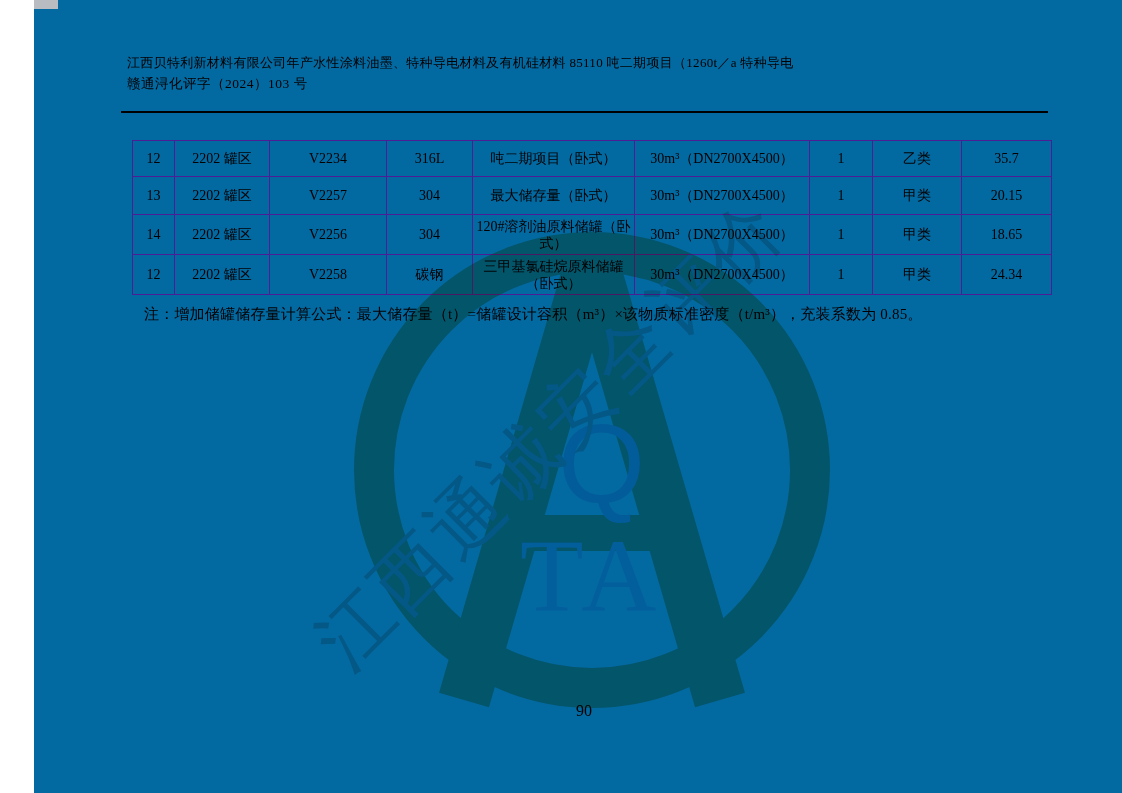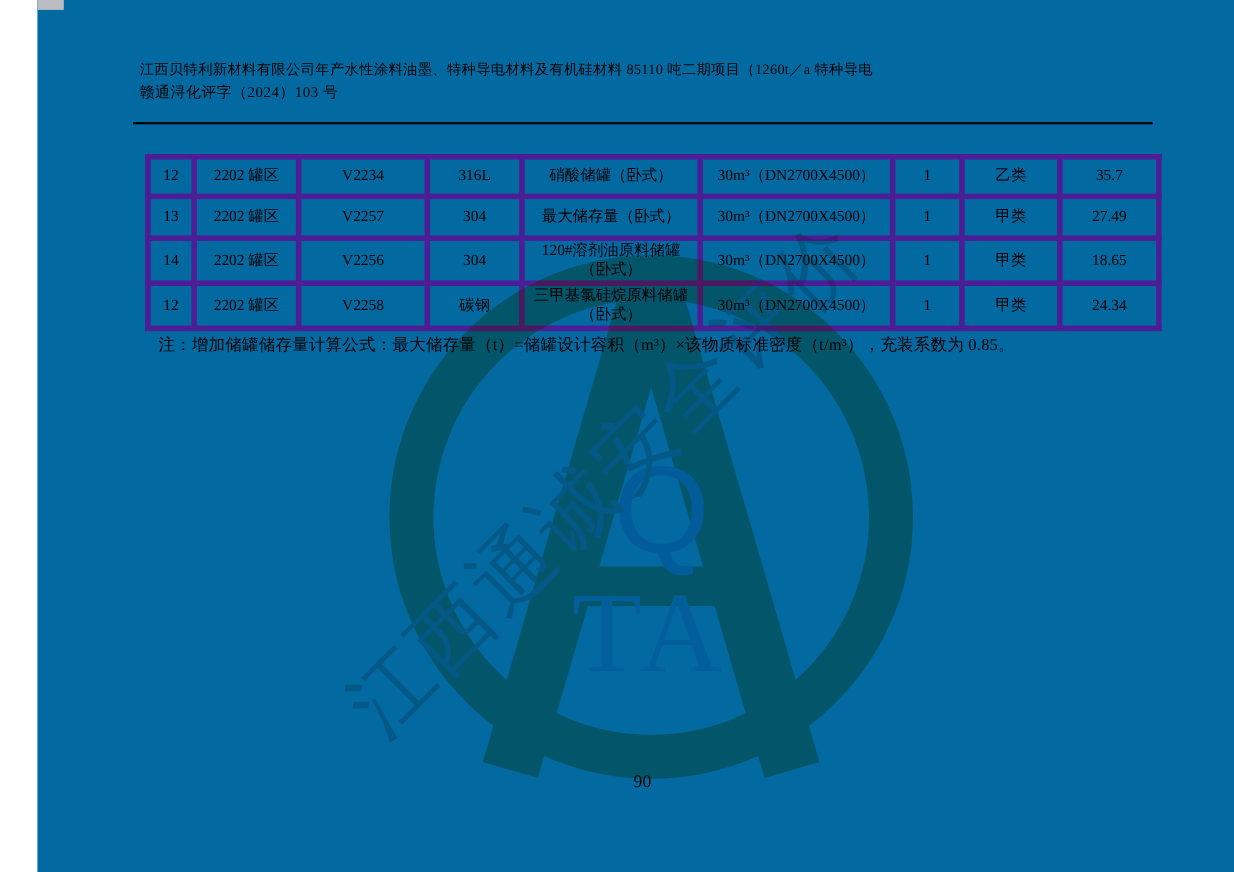--- a/index.html
+++ b/index.html
@@ -23,21 +23,21 @@
   .hdr-line { font-size: 13px; line-height: 22px; letter-spacing: 0.3px; white-space: nowrap; }
   .hdr-doc { font-size: 13.5px; font-weight: normal; line-height: 20px; letter-spacing: 0.5px; }
   .hdr-rule { position: absolute; left: 87px; top: 111px; width: 927px; height: 2px; background: #000; }
   
   table.tanks {
     position: absolute; left: 98px; top: 140px;
     border-collapse: collapse; table-layout: fixed;
     font-size: 14px;
   }
   table.tanks td {
-    border: 5px solid #4c1d95;
+    border: 1px solid #4c1d95;
     text-align: center; vertical-align: middle;
     padding: 1px 3px;
     line-height: 17px;
     overflow: hidden;
   }
   
   .note {
     position: absolute; left: 110px; top: 303px; width: 900px;
     font-size: 15px; line-height: 22px; letter-spacing: 0.2px;
   }
@@ -99,36 +99,36 @@
       <col style="width:63px">
         <col style="width:89px">
         <col style="width:90px">
     </colgroup>
     <tbody>
       <tr style="height:36px">
         <td>12</td>
         <td>2202 罐区</td>
         <td>V2234</td>
         <td>316L</td>
-        <td>硝酸储罐（卧式）</td>
+        <td>吨二期项目（卧式）</td>
         <td>30m³（DN2700X4500）</td>
         <td>1</td>
         <td>乙类</td>
         <td>35.7</td>
       </tr>
       <tr style="height:38px">
         <td>13</td>
         <td>2202 罐区</td>
         <td>V2257</td>
         <td>304</td>
         <td>最大储存量（卧式）</td>
         <td>30m³（DN2700X4500）</td>
         <td>1</td>
         <td>甲类</td>
-        <td>27.49</td>
+        <td>20.15</td>
       </tr>
       <tr style="height:40px">
         <td>14</td>
         <td>2202 罐区</td>
         <td>V2256</td>
         <td>304</td>
         <td>120#溶剂油原料储罐（卧式）</td>
         <td>30m³（DN2700X4500）</td>
         <td>1</td>
         <td>甲类</td>

